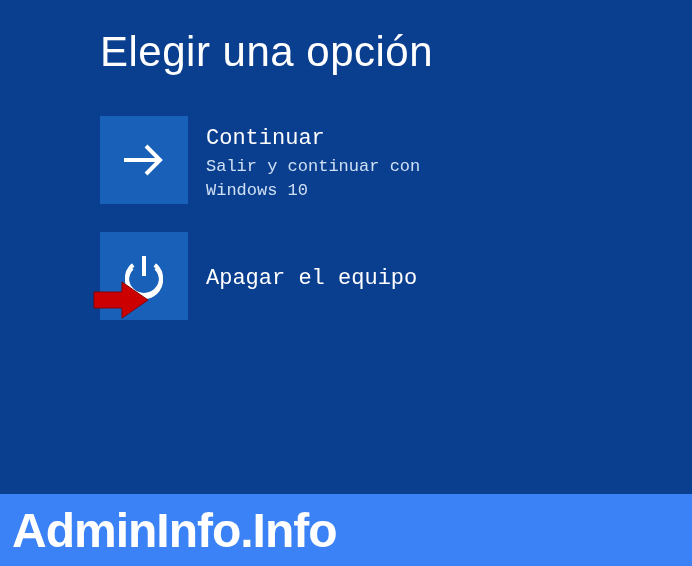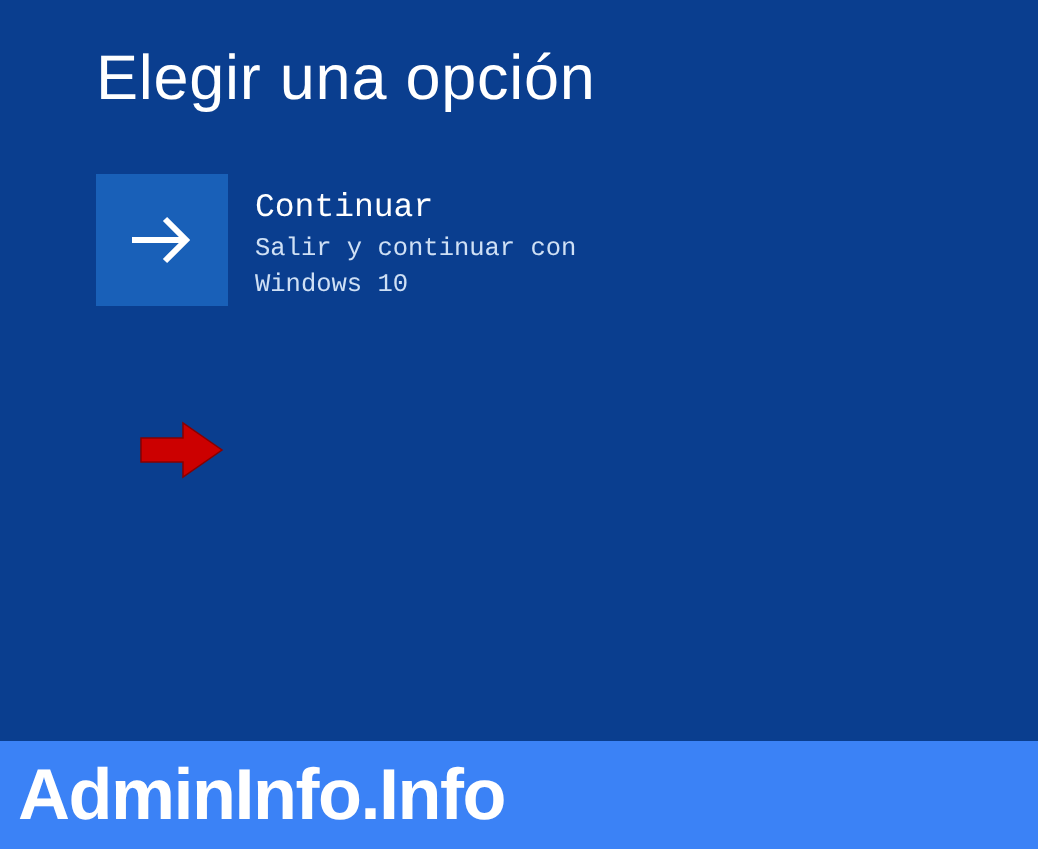--- a/index.html
+++ b/index.html
@@ -9,21 +9,21 @@
     }
     body {
       width: 692px;
       height: 566px;
       background: #0a3e8f;
       font-family: "Segoe UI", Arial, sans-serif;
       position: relative;
       overflow: hidden;
     }
     .container {
-      padding-left: 64px;
+      padding-left: 100px;
       padding-top: 28px;
     }
     .title {
       color: #ffffff;
       font-size: 42px;
       font-weight: 300;
       margin-bottom: 40px;
       letter-spacing: 0.5px;
     }
     .option {
@@ -110,20 +110,34 @@
         <path d="M 8 28 L 44 28 M 30 14 L 44 28 L 30 42" stroke="#ffffff" stroke-width="4" fill="none" stroke-linecap="butt"></path>
       </svg>
     </div>
     <div class="option-text">
       <div class="option-title">Continuar</div>
       <div class="option-desc">Salir y continuar con Windows 10</div>
     </div>
   </div>
 
 
+  <div class="option">
+    <div class="option-icon">
+      <svg width="56" height="56" viewBox="0 0 56 56">
+        <circle cx="28" cy="30" r="17" stroke="#ffffff" stroke-width="4" fill="none"></circle>
+        <path d="M 18 18 A 17 17 0 0 1 38 18" stroke="#1960b8" stroke-width="10" fill="none"></path>
+        <path d="M 16 20 A 17 17 0 1 0 40 20" stroke="#ffffff" stroke-width="4" fill="none"></path>
+        <line x1="28" y1="8" x2="28" y2="28" stroke="#ffffff" stroke-width="4"></line>
+      </svg>
+    </div>
+    <div class="option-text">
+      <div class="option-title">Apagar el equipo</div>
+      <div class="option-desc"></div>
+    </div>
+  </div>
 </div>
 
 <div class="arrow-annotation">
   <svg width="60" height="40" viewBox="0 0 60 40">
     <path d="M 2 12 L 30 12 L 30 2 L 56 20 L 30 38 L 30 28 L 2 28 Z" fill="#cc0000" stroke="#880000" stroke-width="1"></path>
   </svg>
 </div>
 
 <div class="corner-icon">
   <svg width="24" height="24" viewBox="0 0 24 24">

